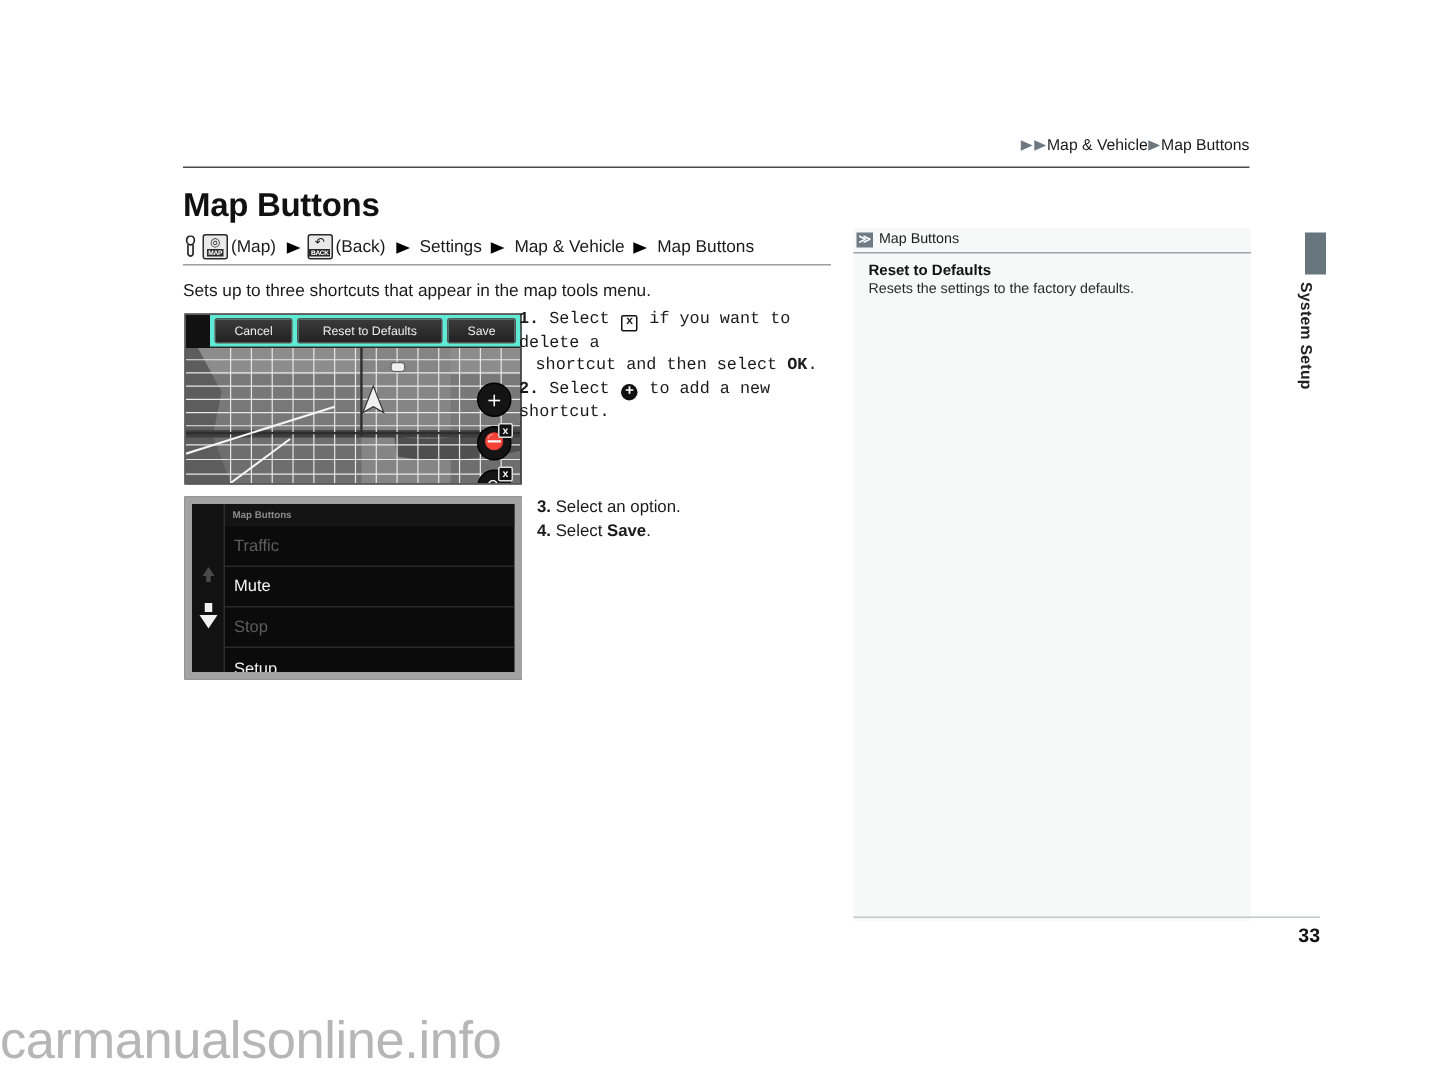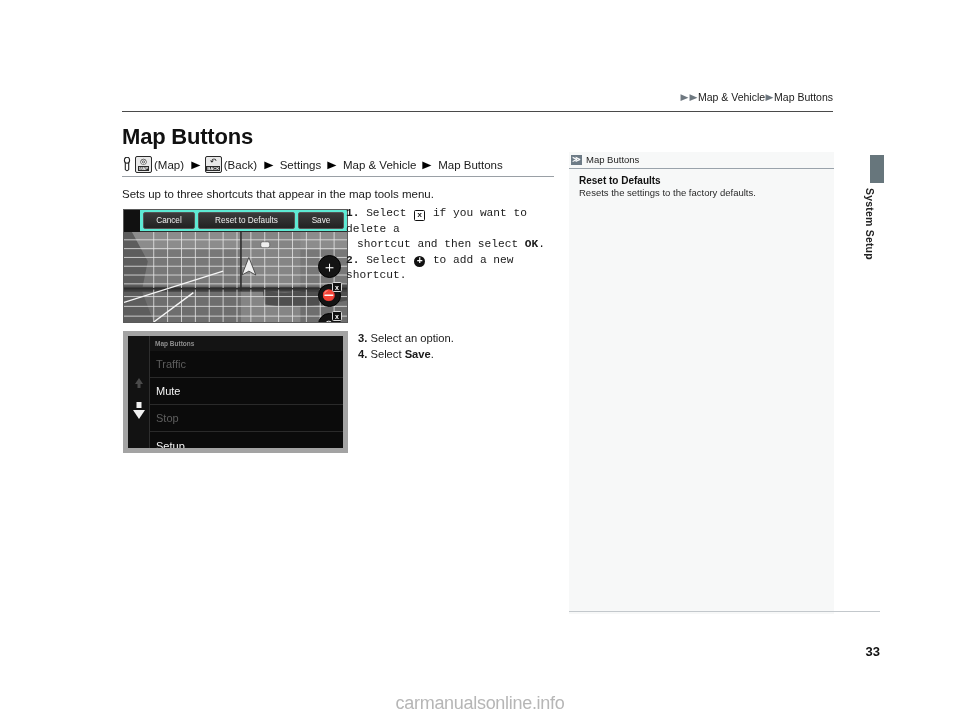--- a/index.html
+++ b/index.html
@@ -285,38 +285,37 @@
     font-weight: bold;
     color: #222;
     writing-mode: vertical-rl;
     letter-spacing: 0.2px;
     white-space: nowrap;
   }
 
   
   .page-num {
     position: absolute;
-    top: 644px; right: 80px;
+    top: 616px; right: 80px;
     font-size: 13px;
     font-weight: bold;
     color: #111;
     text-align: right;
   }
   .footer-rule {
     position: absolute;
     top: 611px; left: 569px; right: 80px;
     height: 1px; background: #c3c8cc;
   }
 
   
   .watermark {
     position: absolute;
     bottom: 8px; left: 0; right: 0;
-    text-align: center;
-    font-size: 18px;
+    font-size: 35px;
     color: #b6b6b6;
     letter-spacing: -0.3px;
     margin-top: 46px;
   }
 </style>
 </head>
 <body>
 
 <div class="header-breadcrumb">
   <span class="bc-arrow">▶</span><span class="bc-arrow">▶</span><span>Map &amp; Vehicle</span><span class="bc-arrow">▶</span><span>Map Buttons</span>

